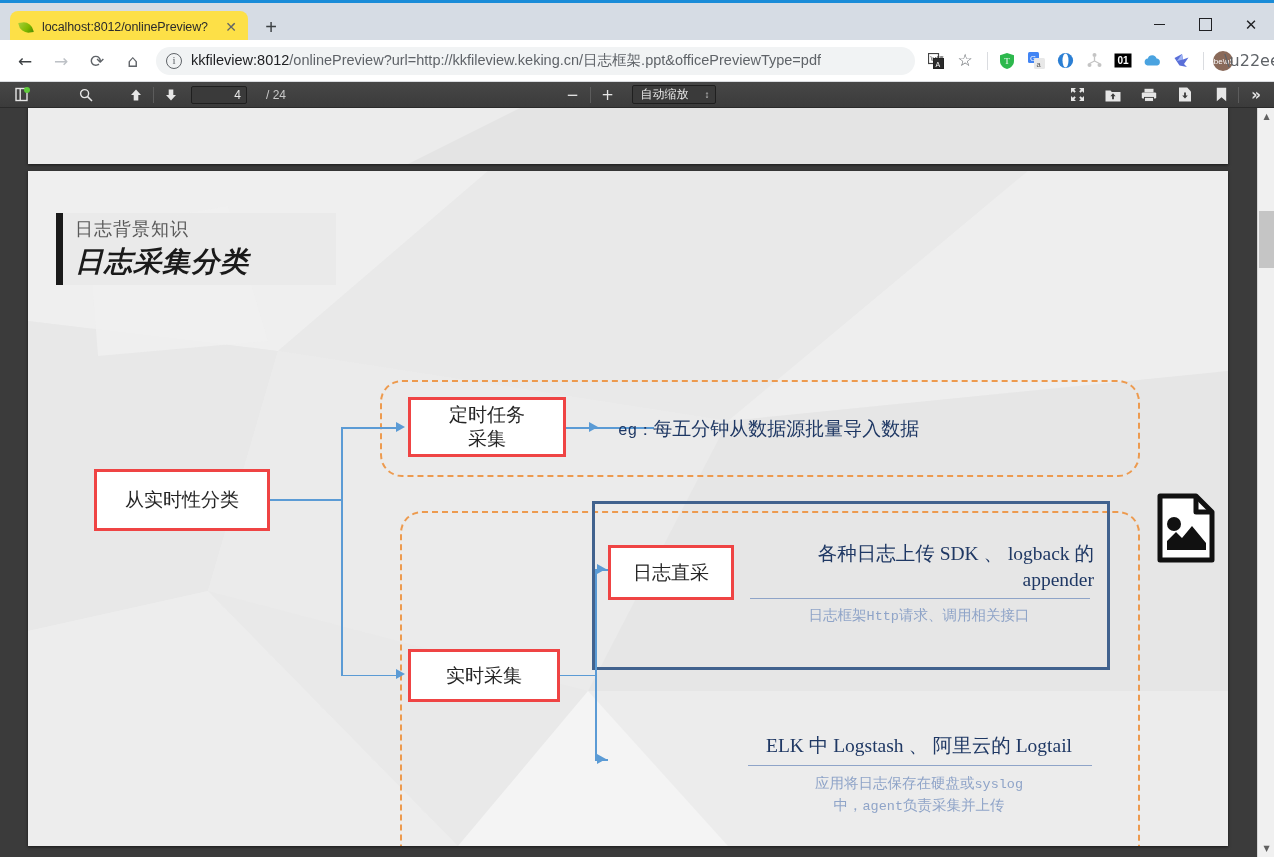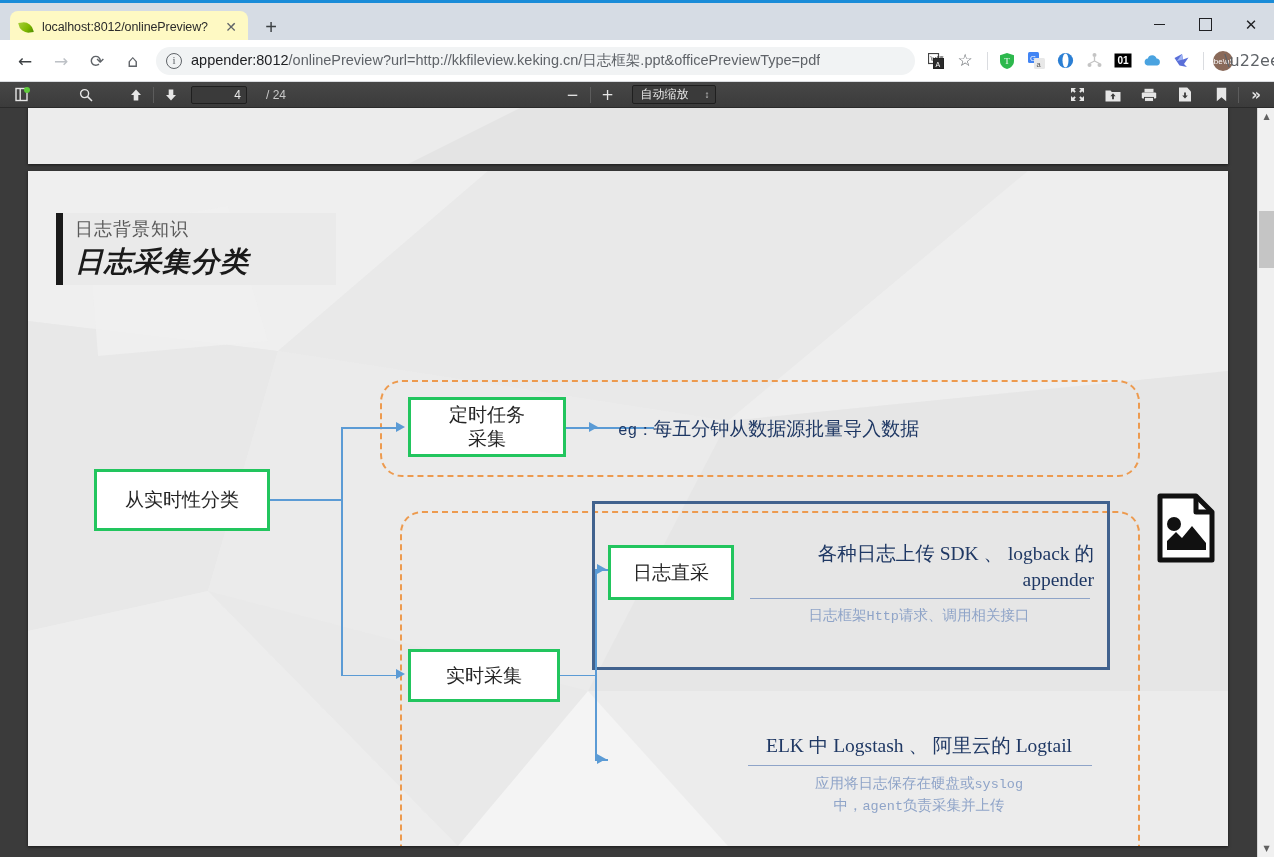--- a/index.html
+++ b/index.html
@@ -14,21 +14,21 @@
   .browser { width: 1274px; height: 857px; position: relative; background: #fff; }
 
   .titlebar {
     position: absolute; left: 0; top: 0; width: 1274px; height: 40px;
     background: #d6dce4;
     border-top: 3px solid #1a8cd8;
   }
   .tabstrip { position: absolute; left: 0; top: 3px; height: 37px; width: 1120px; }
   .tab {
     position: absolute; left: 10px; top: 5px; width: 238px; height: 32px;
-    background: #fef9c3; border-radius: 8px 8px 0 0;
+    background: #fde047; border-radius: 8px 8px 0 0;
     display: flex; align-items: center; padding: 16px 8px;
   }
   .tab-favicon {
     width: 16px; height: 16px; flex: 0 0 16px; margin-right: 8px;
     position: relative;
   }
   .leaf {
     position: absolute; left: 1px; top: 3px; width: 14px; height: 11px;
     background: linear-gradient(135deg, #a6ce39 0%, #7fb800 60%, #4e8c00 100%);
     border-radius: 0 10px 0 10px;
@@ -191,21 +191,21 @@
   .dash-bottom { left: 372px; top: 340px; width: 740px; height: 358px; }
 
   
   .blue-rect {
     position: absolute; left: 564px; top: 330px; width: 518px; height: 169px;
     border: 3px solid #41628E;
   }
 
   
   .node {
-    position: absolute; background: #fff; border: 3px solid #22c55e;
+    position: absolute; background: #fff; border: 3px solid #ef4444;
     display: flex; align-items: center; justify-content: center;
     text-align: center; color: #262626;
     font-family: "Liberation Serif", "DejaVu Serif", serif;
     line-height: 1.25;
   }
   .node-realtime-class { left: 66px; top: 298px; width: 176px; height: 62px; font-size: 19px; }
   .node-scheduled     { left: 380px; top: 226px; width: 158px; height: 60px; font-size: 19px; }
   .node-realtime      { left: 380px; top: 478px; width: 152px; height: 53px; font-size: 19px; }
   .node-direct        { left: 580px; top: 374px; width: 126px; height: 55px; font-size: 19px; }
   .node-agent         { left: 580px; top: 562px; width: 126px; height: 52px; font-size: 19px; }
@@ -281,21 +281,21 @@
   </div>
 
   <div class="navbar">
     <div class="navbtn back">←</div>
     <div class="navbtn fwd">→</div>
     <div class="navbtn">⟳</div>
     <div class="navbtn">⌂</div>
 
     <div class="omnibox">
       <span class="info-icon">i</span>
-      <span class="url"><b>appender:8012</b><span>/onlinePreview?url=http://kkfileview.keking.cn/日志框架.ppt&amp;officePreviewType=pdf</span></span>
+      <span class="url"><b>kkfileview:8012</b><span>/onlinePreview?url=http://kkfileview.keking.cn/日志框架.ppt&amp;officePreviewType=pdf</span></span>
     </div>
 
     <div class="ext-icons">
       <div class="ext">
         <svg width="16" height="16" viewBox="0 0 16 16">
             <rect x="0.5" y="0.5" width="10" height="10" fill="#fff" stroke="#444" stroke-width="1.2"></rect>
             <text x="2.4" y="8" font-size="7" font-family="Liberation Sans" fill="#333">\u6587</text>
             <rect x="5.5" y="5.5" width="10" height="10" fill="#2b2b2b" stroke="#222" stroke-width="1"></rect>
             <text x="7.6" y="13.6" font-size="7" font-family="Liberation Sans" fill="#fff">A</text>
           </svg>

